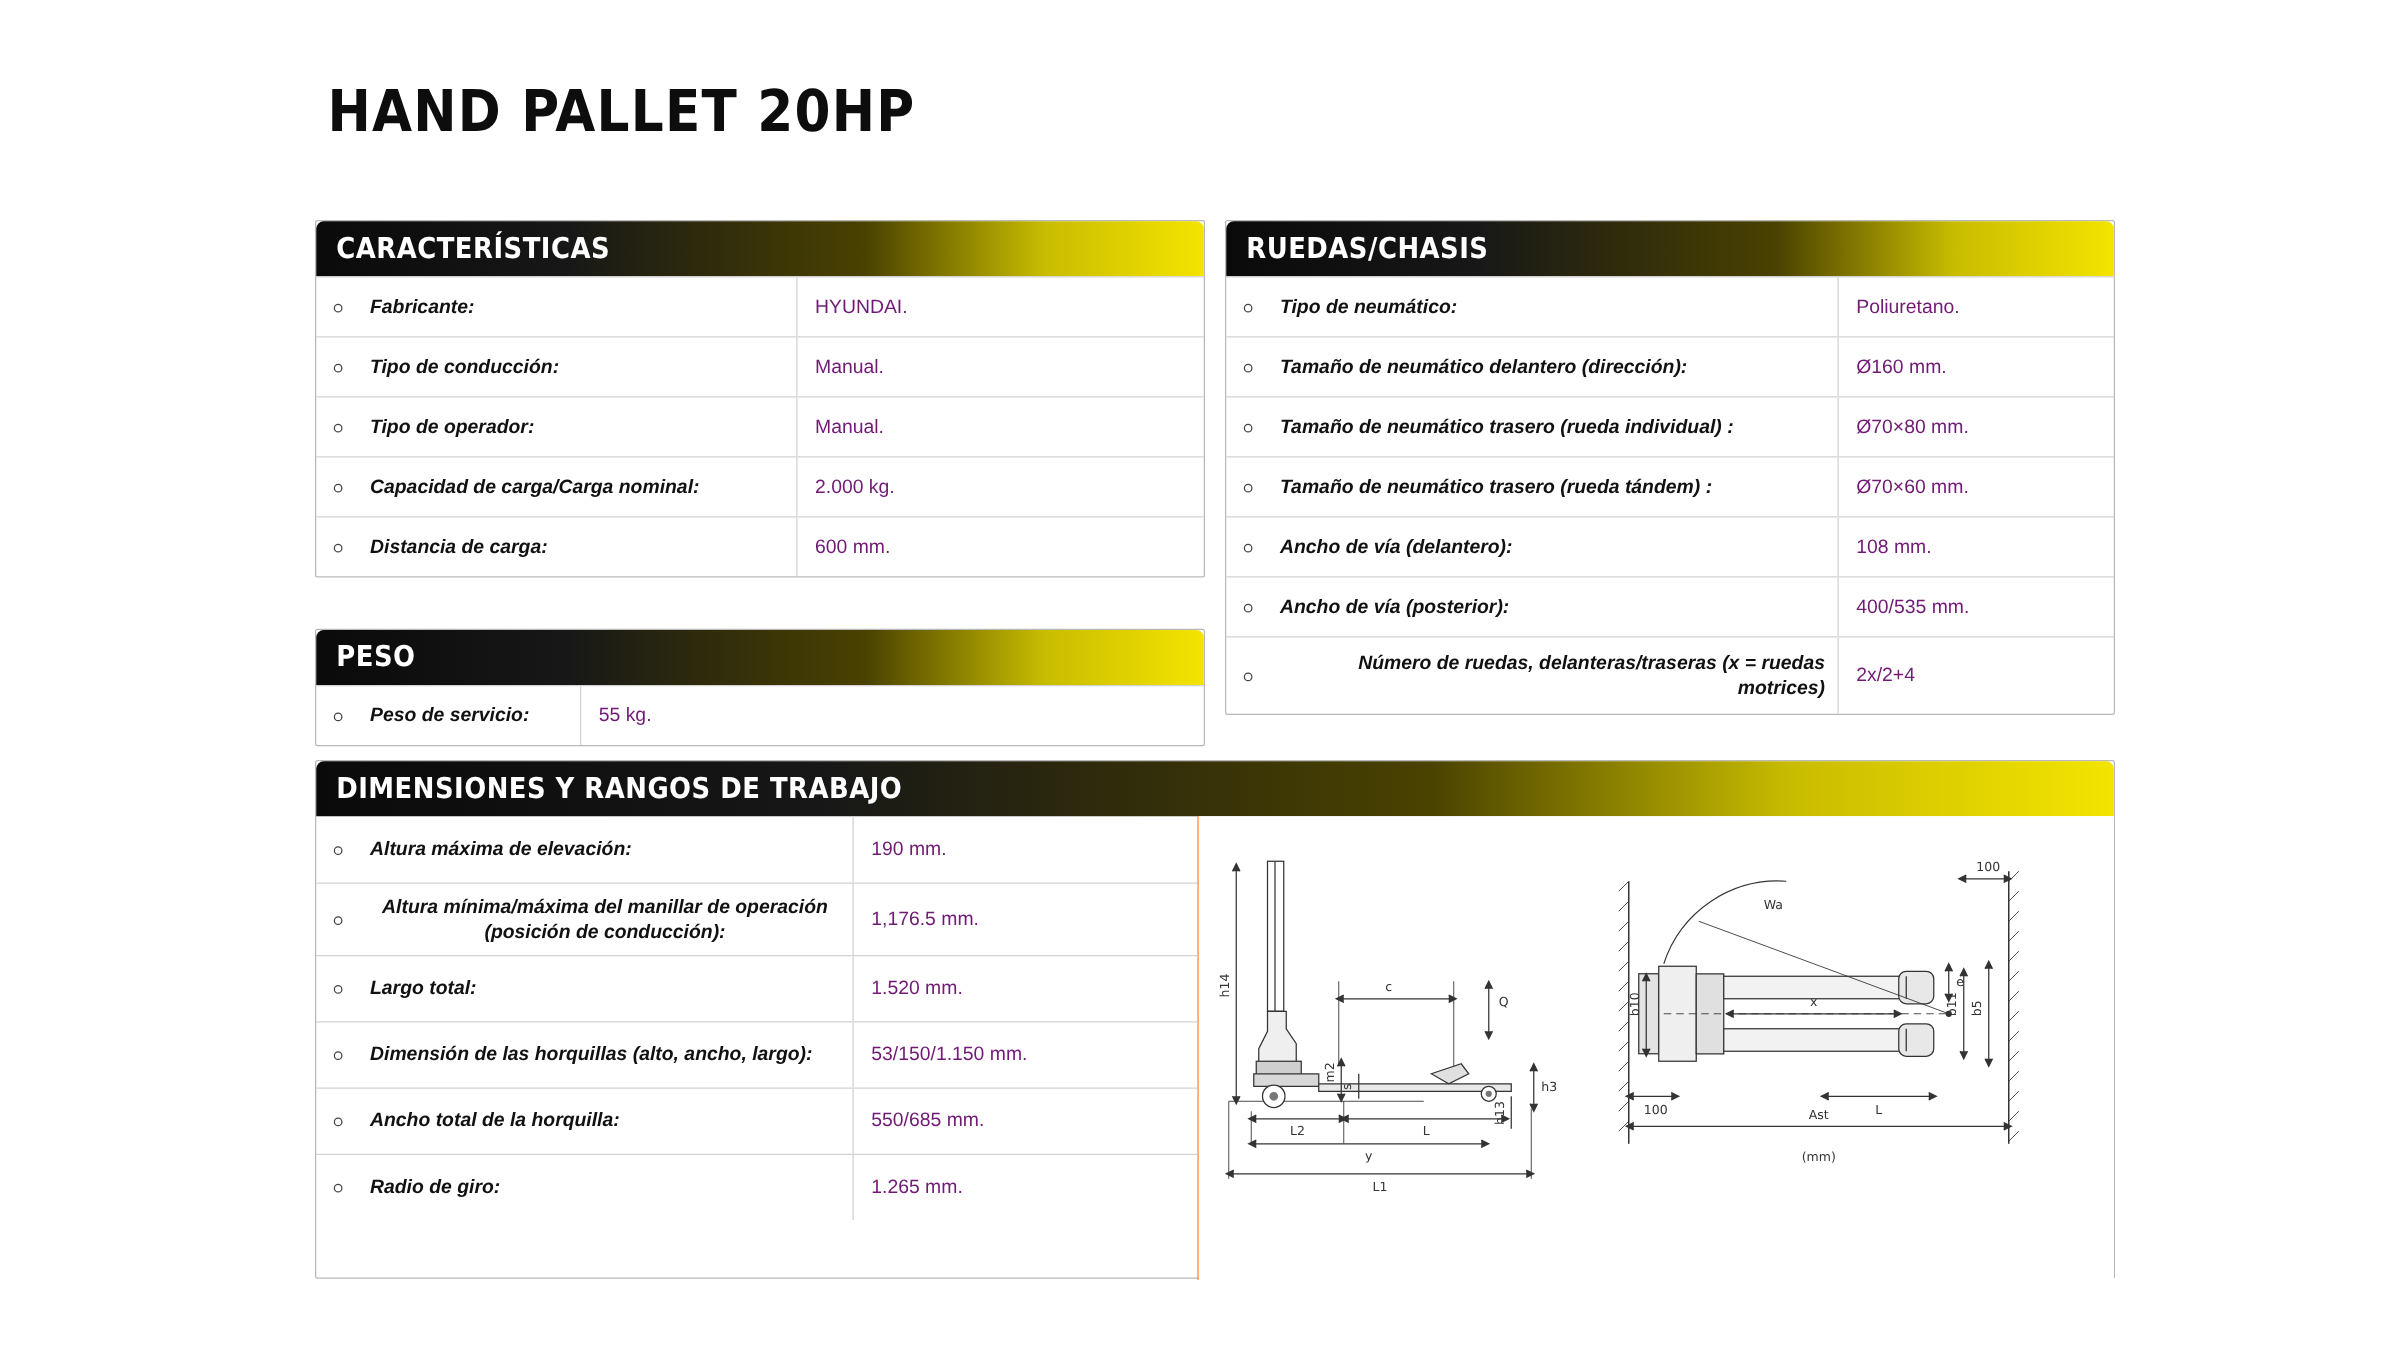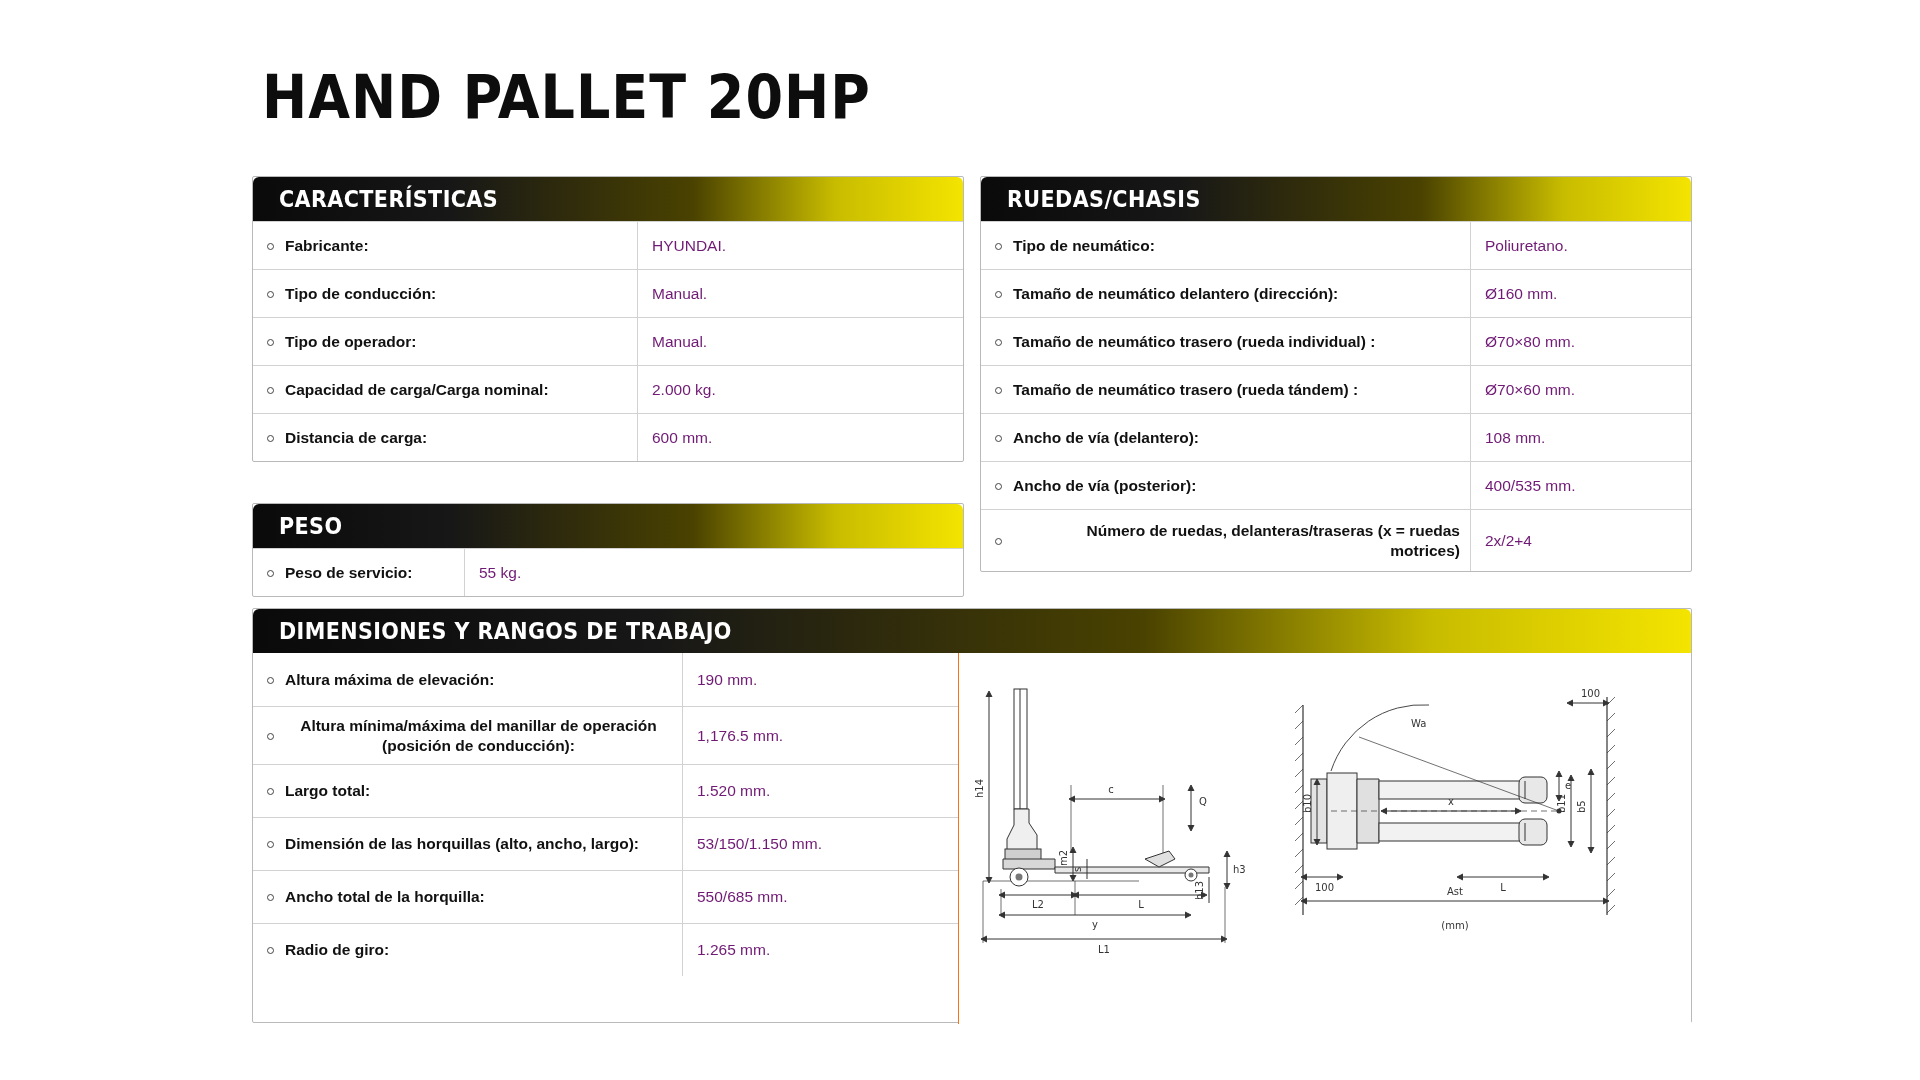--- a/index.html
+++ b/index.html
@@ -17,41 +17,41 @@
     height: 1080px;
     background: #ffffff;
     overflow: hidden;
   }
 
   
   .title {
     position: absolute;
     left: 262px;
     top: 62px;
-    font-size: 60px;
+    font-size: 46px;
     font-weight: 800;
     letter-spacing: 1px;
     color: #0d0d0d;
     font-family: "DejaVu Sans", sans-serif;
     font-stretch: condensed;
   }
 
   
   .panel {
     position: absolute;
     border: 1px solid #b9b9b9;
     background: #ffffff;
     border-radius: 2px;
   }
   .panel-header {
     height: 44px;
     background: linear-gradient(90deg, #0a0a0a 0%, #171717 28%, #4a4200 62%, #c8bc00 82%, #f4e400 100%);
     display: flex;
     align-items: center;
-    padding-left: 26px;
+    padding-left: 16px;
     border-top-left-radius: 6px;
     border-top-right-radius: 6px;
   }
   .panel-header span {
     color: #ffffff;
     font-size: 23px;
     font-weight: 700;
     letter-spacing: .4px;
     font-family: "DejaVu Sans", sans-serif;
     font-stretch: condensed;
@@ -60,26 +60,27 @@
   
   .spec-row {
     display: flex;
     border-top: 1px solid #d2d2d2;
     min-height: 48px;
   }
   .spec-row:first-of-type { border-top: none; }
   .spec-label {
     display: flex;
     align-items: center;
-    gap: 11px;
+    gap: 22px;
     padding: 6px 10px 6px 14px;
     font-size: 15.5px;
     font-weight: 700;
     color: #111;
     border-right: 1px solid #d2d2d2;
+    font-style: italic;
   }
   .bullet {
     width: 7px; height: 7px;
     border: 1.4px solid #444;
     border-radius: 50%;
     flex: 0 0 auto;
     margin-top: 1px;
   }
   .spec-value {
     display: flex;

